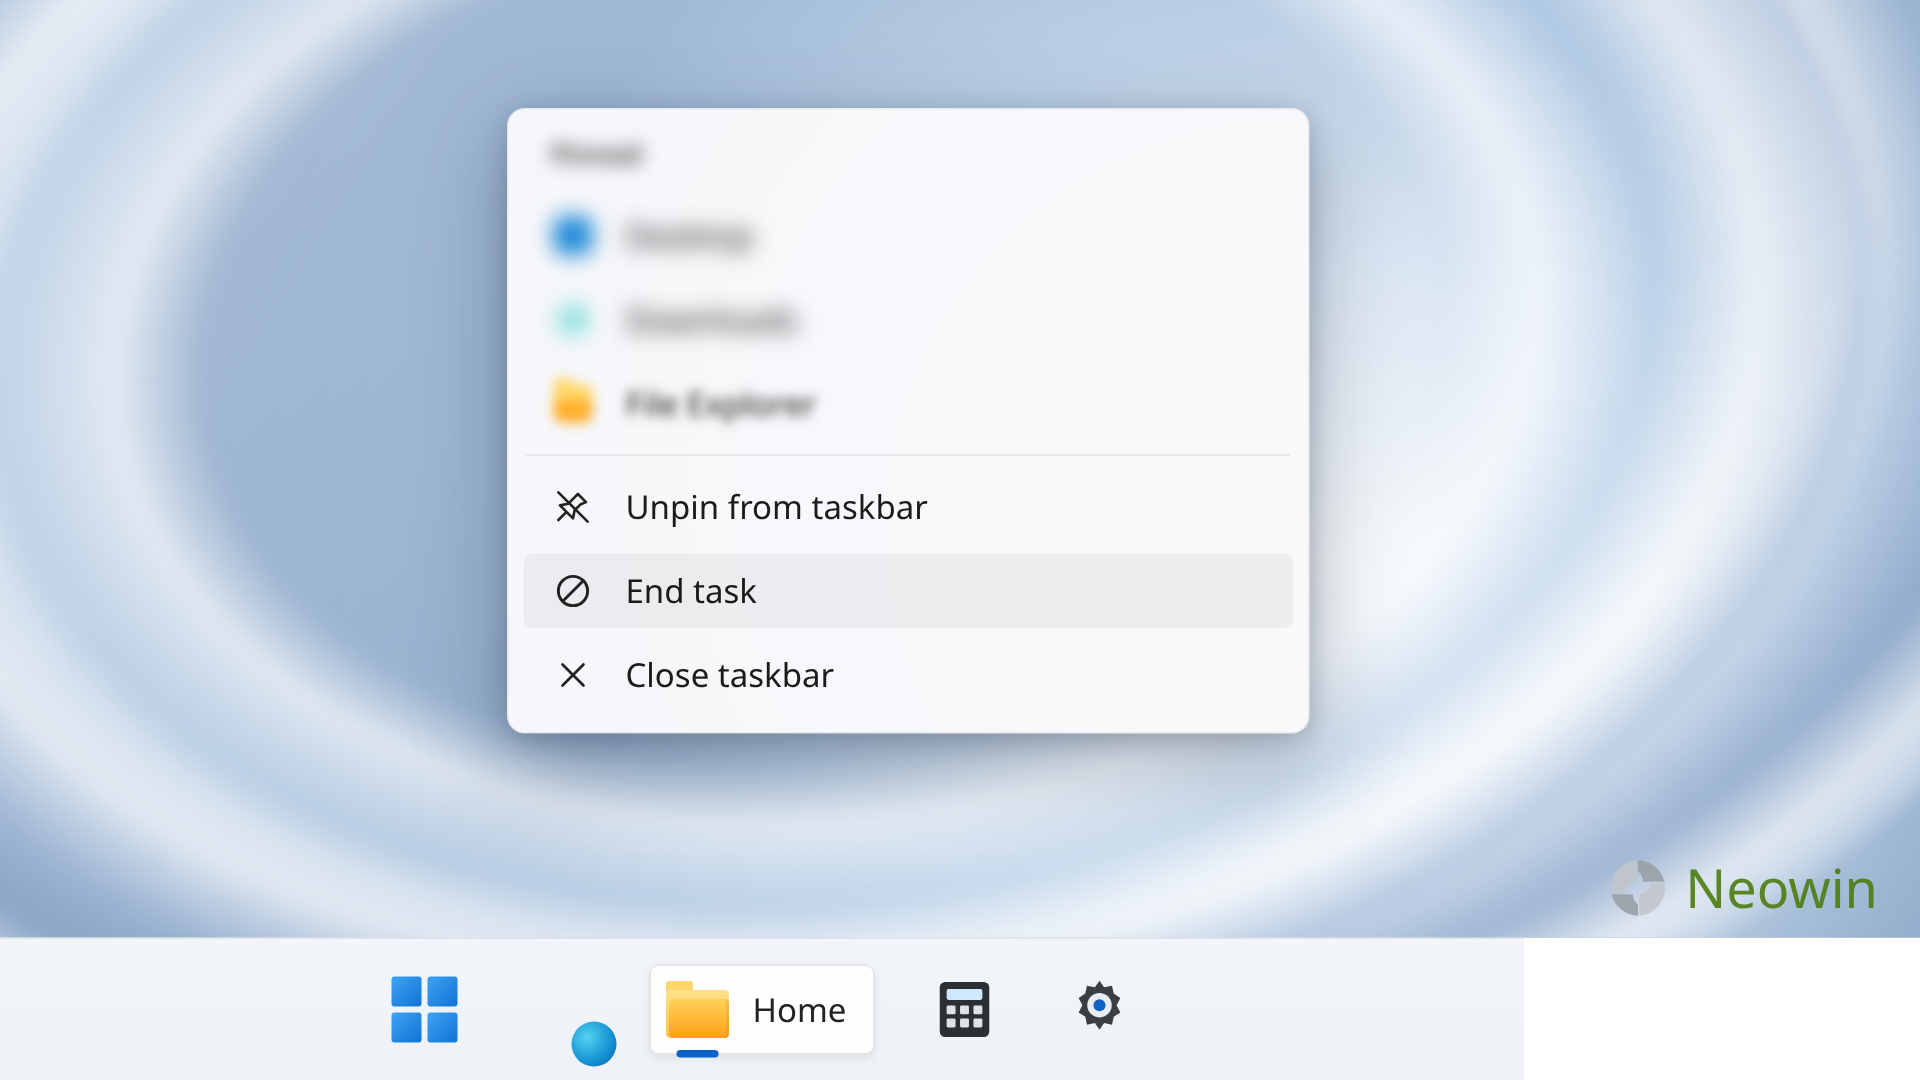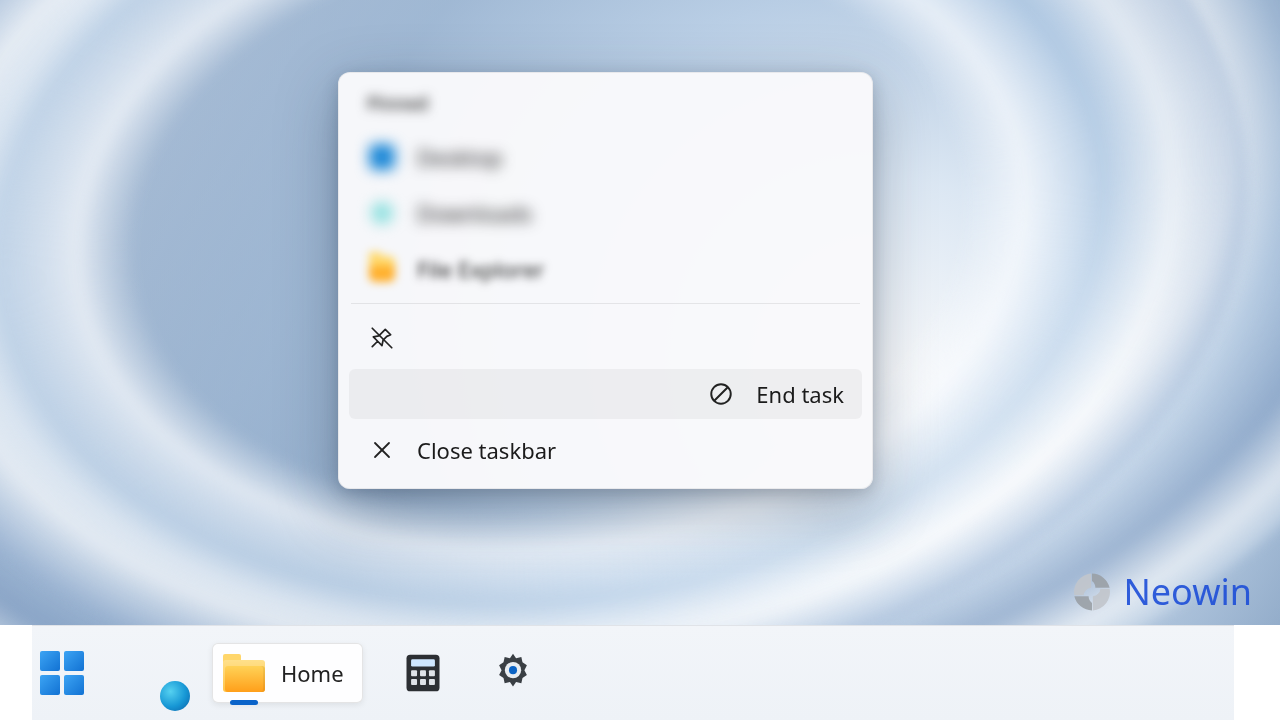--- a/index.html
+++ b/index.html
@@ -48,21 +48,20 @@
   .menu-item {
     display: flex; align-items: center; gap: 20px;
     padding: 10px 18px;
     margin: 3px 4px;
     border-radius: 6px;
     font-size: 22px; color: #1b1b1b;
     cursor: default;
   }
   .menu-item.hovered {
     background: rgba(0,0,0,0.045);
-    justify-content: flex-end;
   }
   .menu-item .icon-slot {
     width: 30px; height: 30px;
     display: flex; align-items: center; justify-content: center;
     flex-shrink: 0;
   }
   .menu-item.blurred { filter: blur(7px); }
   .menu-item.blurred-less { filter: blur(4px); }
   .menu-divider {
     height: 1px; background: rgba(0,0,0,0.08);
@@ -74,24 +73,24 @@
   .blob.blue { background: #1b87d6; }
   .blob.teal { background: #8fe0df; border-radius: 50%; width: 22px; height: 22px; }
   .blob.folder { background: linear-gradient(#ffd869 40%, #ffb02e 40%); position: relative; }
   .blob.folder::before { content:""; position:absolute; left:0; top:-4px; width:12px; height:6px; background:#ffd869; border-radius:2px 2px 0 0; }
 
   
   svg { display: block; }
 
   
   .taskbar {
-    position: absolute; left: 0; bottom: 0; width: 1202px; height: 95px;
+    position: absolute; left: 0; bottom: 0; width: 1016px; height: 95px;
     background: linear-gradient(#f2f5f9, #eef2f7);
     border-top: 1px solid rgba(0,0,0,0.06);
-    display: flex; align-items: center;  margin-left: 32px;
+    display: flex; align-items: center; justify-content: center;
   }
   .task-center {
     display: flex; align-items: center; gap: 30px;
   }
   .task-btn {
     width: 60px; height: 60px;
     display: flex; align-items: center; justify-content: center;
     border-radius: 6px;
   }
   .task-btn.active-group {
@@ -123,21 +122,21 @@
   .folder-tab { position:absolute; left:2px; top:4px; width:18px; height:9px;
     background:#ffd66b; border-radius:2px 2px 0 0; }
   .folder-front { position:absolute; left:4px; right:2px; bottom:4px; top:16px;
     background: linear-gradient(#ffd257, #ff9f1a); border-radius:3px;
     box-shadow: -2px 0 0 rgba(0,0,0,0.06) inset; }
 
   
   .watermark {
     position: absolute; right: 28px; bottom: 104px;
     display: flex; align-items: center; gap: 10px;
-    color: #1d4ed8; font-size: 36px; font-weight: 400;
+    color: #4d7c0f; font-size: 36px; font-weight: 400;
     opacity: 0.9;
   }
   .neowin-logo { width: 42px; height: 42px; position: relative; }
 </style>
 </head>
 <body>
 
 <div class="wallpaper">
   <div class="swirl s1"></div>
   <div class="swirl s2"></div>
@@ -167,20 +166,21 @@
 
   <div class="menu-divider"></div>
 
   <div class="menu-item">
     <span class="icon-slot">
       <svg width="26" height="26" viewBox="0 0 24 24" fill="none" stroke="#222" stroke-width="1.6" stroke-linecap="round" stroke-linejoin="round">
         <path d="M15 4l5 5-3.5 1.5L13 14l-1 5-4-4-5 5 5-5-4-4 5-1 3.5-3.5L15 4z" fill="none"></path>
         <line x1="3" y1="3" x2="21" y2="21"></line>
       </svg>
     </span>
+    <span>Unpin from taskbar</span>
   </div>
 
   <div class="menu-item hovered">
     <span class="icon-slot">
       <svg width="26" height="26" viewBox="0 0 24 24" fill="none" stroke="#222" stroke-width="1.8" stroke-linecap="round">
         <circle cx="12" cy="12" r="9"></circle>
         <line x1="6" y1="18" x2="18" y2="6"></line>
       </svg>
     </span>
     <span>End task</span>

